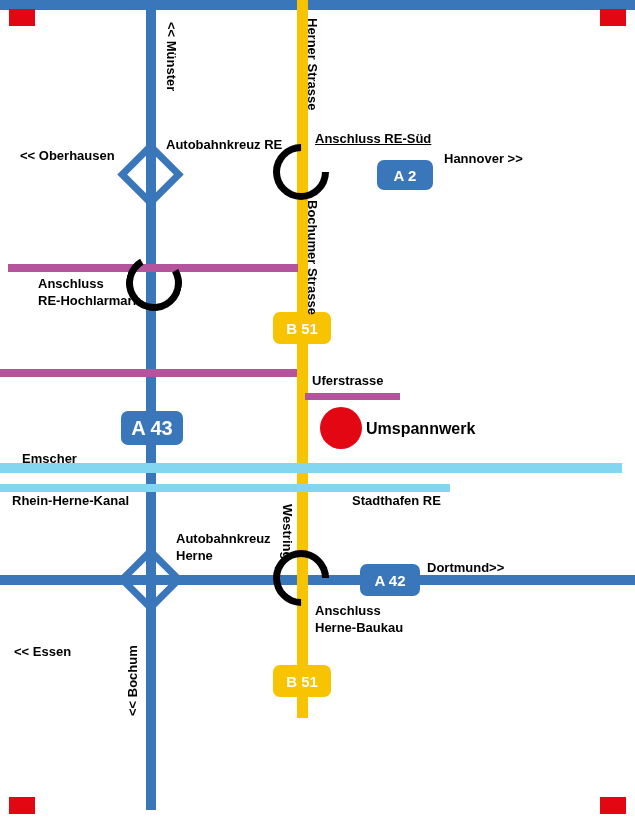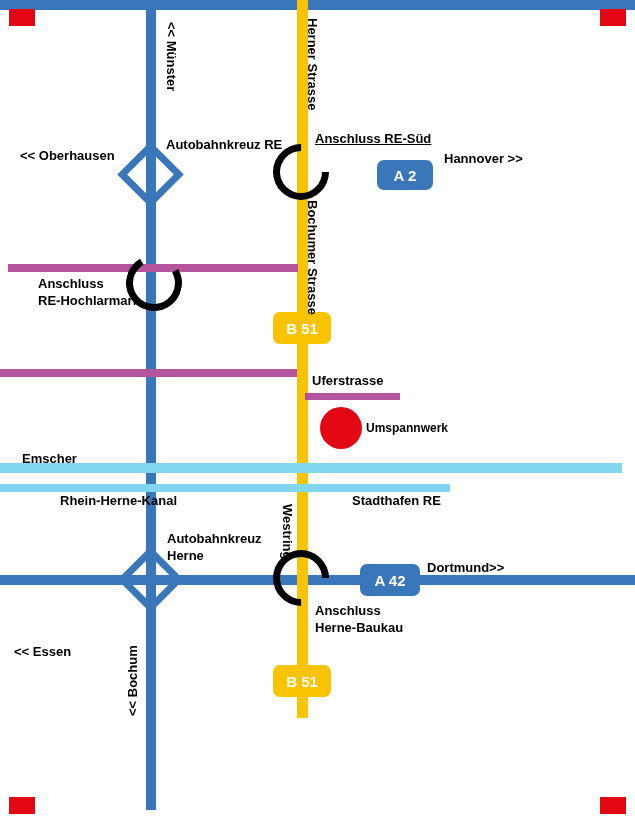--- a/index.html
+++ b/index.html
@@ -8,21 +8,21 @@
     font-family:"Liberation Sans", sans-serif; overflow:hidden;
   }
   .road, .water, .sym, .lbl, .badge, .crop { position:absolute; }
   .road-blue { background:#3a76ba; }
   .road-yellow { background:#f8c300; }
   .road-purple { background:#b3549c; }
   .water-cyan { background:#82d6f0; }
   .lbl {
     font-weight:bold; font-size:13px; color:#000; white-space:nowrap; line-height:17px;
   }
-  .lbl.big { font-size:12px; }
+  .lbl.big { font-size:16px; }
   .vlabel { writing-mode:vertical-rl; }
   .vlabel-up { transform:rotate(-90deg); transform-origin:0 0; }
   .badge {
     display:flex; align-items:center; justify-content:center;
     color:#fff; font-weight:bold; border-radius:7px; font-size:15px;
   }
   .badge-blue { background:#3a76ba; }
   .badge-yellow { background:#f8c300; }
   .arc {
     width:56px; height:56px; border:7px solid #000; border-radius:50%;
@@ -61,43 +61,44 @@
 
   <div class="sym dot" style="left:320px; top:407px;"></div>
 
   <div class="crop" style="left:9px;   top:9px;"></div>
   <div class="crop" style="left:600px; top:9px;"></div>
   <div class="crop" style="left:9px;   top:797px;"></div>
   <div class="crop" style="left:600px; top:797px;"></div>
 
   <div class="badge badge-blue" style="left:377px; top:160px; width:56px; height:30px;">A 2</div>
   <div class="badge badge-yellow" style="left:273px; top:312px; width:58px; height:32px;">B 51</div>
+  <div class="badge badge-blue" style="left:121px; top:411px; width:62px; height:34px; font-size:20px;">A 43</div>
   <div class="badge badge-blue" style="left:360px; top:564px; width:60px; height:32px;">A 42</div>
   <div class="badge badge-yellow" style="left:273px; top:665px; width:58px; height:32px;">B 51</div>
 
   <div class="lbl vlabel" style="left:163px; top:22px;">&lt;&lt; Münster</div>
   <div class="lbl vlabel" style="left:304px; top:18px;">Herner Strasse</div>
   <div class="lbl vlabel" style="left:304px; top:200px;">Bochumer Strasse</div>
   <div class="lbl vlabel" style="left:279px; top:504px;">Westring</div>
   <div class="lbl vlabel-up" style="left:124px; top:716px;">&lt;&lt; Bochum</div>
 
   <div class="lbl" style="left:166px; top:136px;">Autobahnkreuz RE</div>
   <div class="lbl" style="left:315px; top:130px;text-decoration:underline;">Anschluss RE-Süd</div>
   <div class="lbl" style="left:20px;  top:147px;">&lt;&lt; Oberhausen</div>
   <div class="lbl" style="left:444px; top:150px;">Hannover &gt;&gt;</div>
   <div class="lbl" style="left:38px; top:275px;">
     <div>Anschluss</div>
     <div>RE-Hochlarmark</div>
   </div>
   <div class="lbl" style="left:312px; top:372px;text-align:right;">Uferstrasse</div>
   <div class="lbl big" style="left:366px; top:420px;">Umspannwerk</div>
   <div class="lbl" style="left:22px;  top:450px;">Emscher</div>
-  <div class="lbl" style="left:12px;  top:492px;margin-left:48px;">Rhein-Herne-Kanal</div>
+  <div class="lbl" style="left:12px;  top:492px;">Rhein-Herne-Kanal</div>
   <div class="lbl" style="left:352px; top:492px;">Stadthafen RE</div>
-  <div class="lbl" style="left:167px; top:530px;">
+  <div class="lbl" style="left:176px; top:530px;">
     <div>Autobahnkreuz</div>
     <div>Herne</div>
   </div>
   <div class="lbl" style="left:427px; top:559px;">Dortmund&gt;&gt;</div>
   <div class="lbl" style="left:14px;  top:600px;margin-top:43px;">&lt;&lt; Essen</div>
   <div class="lbl" style="left:315px; top:602px;">
     <div>Anschluss</div>
     <div>Herne-Baukau</div>
   </div>
 

